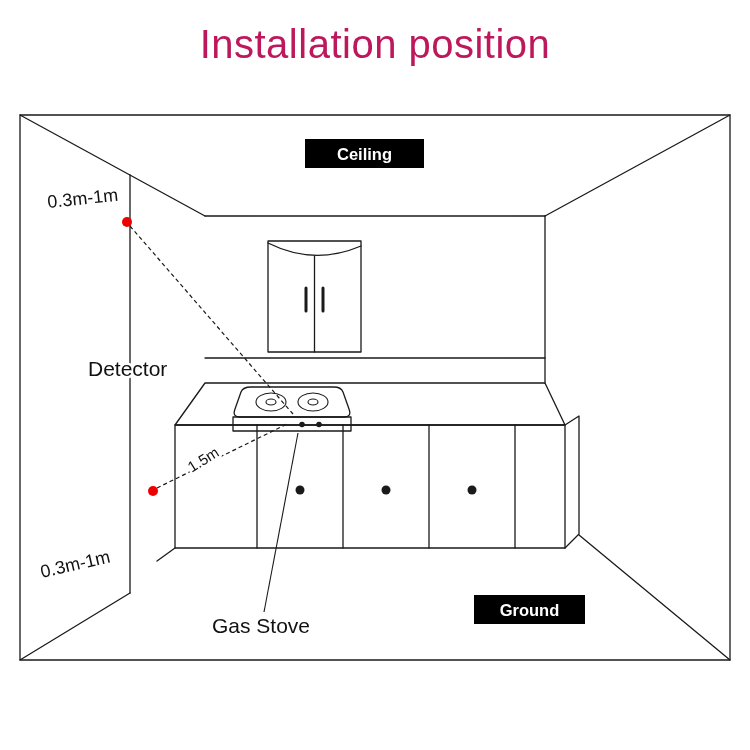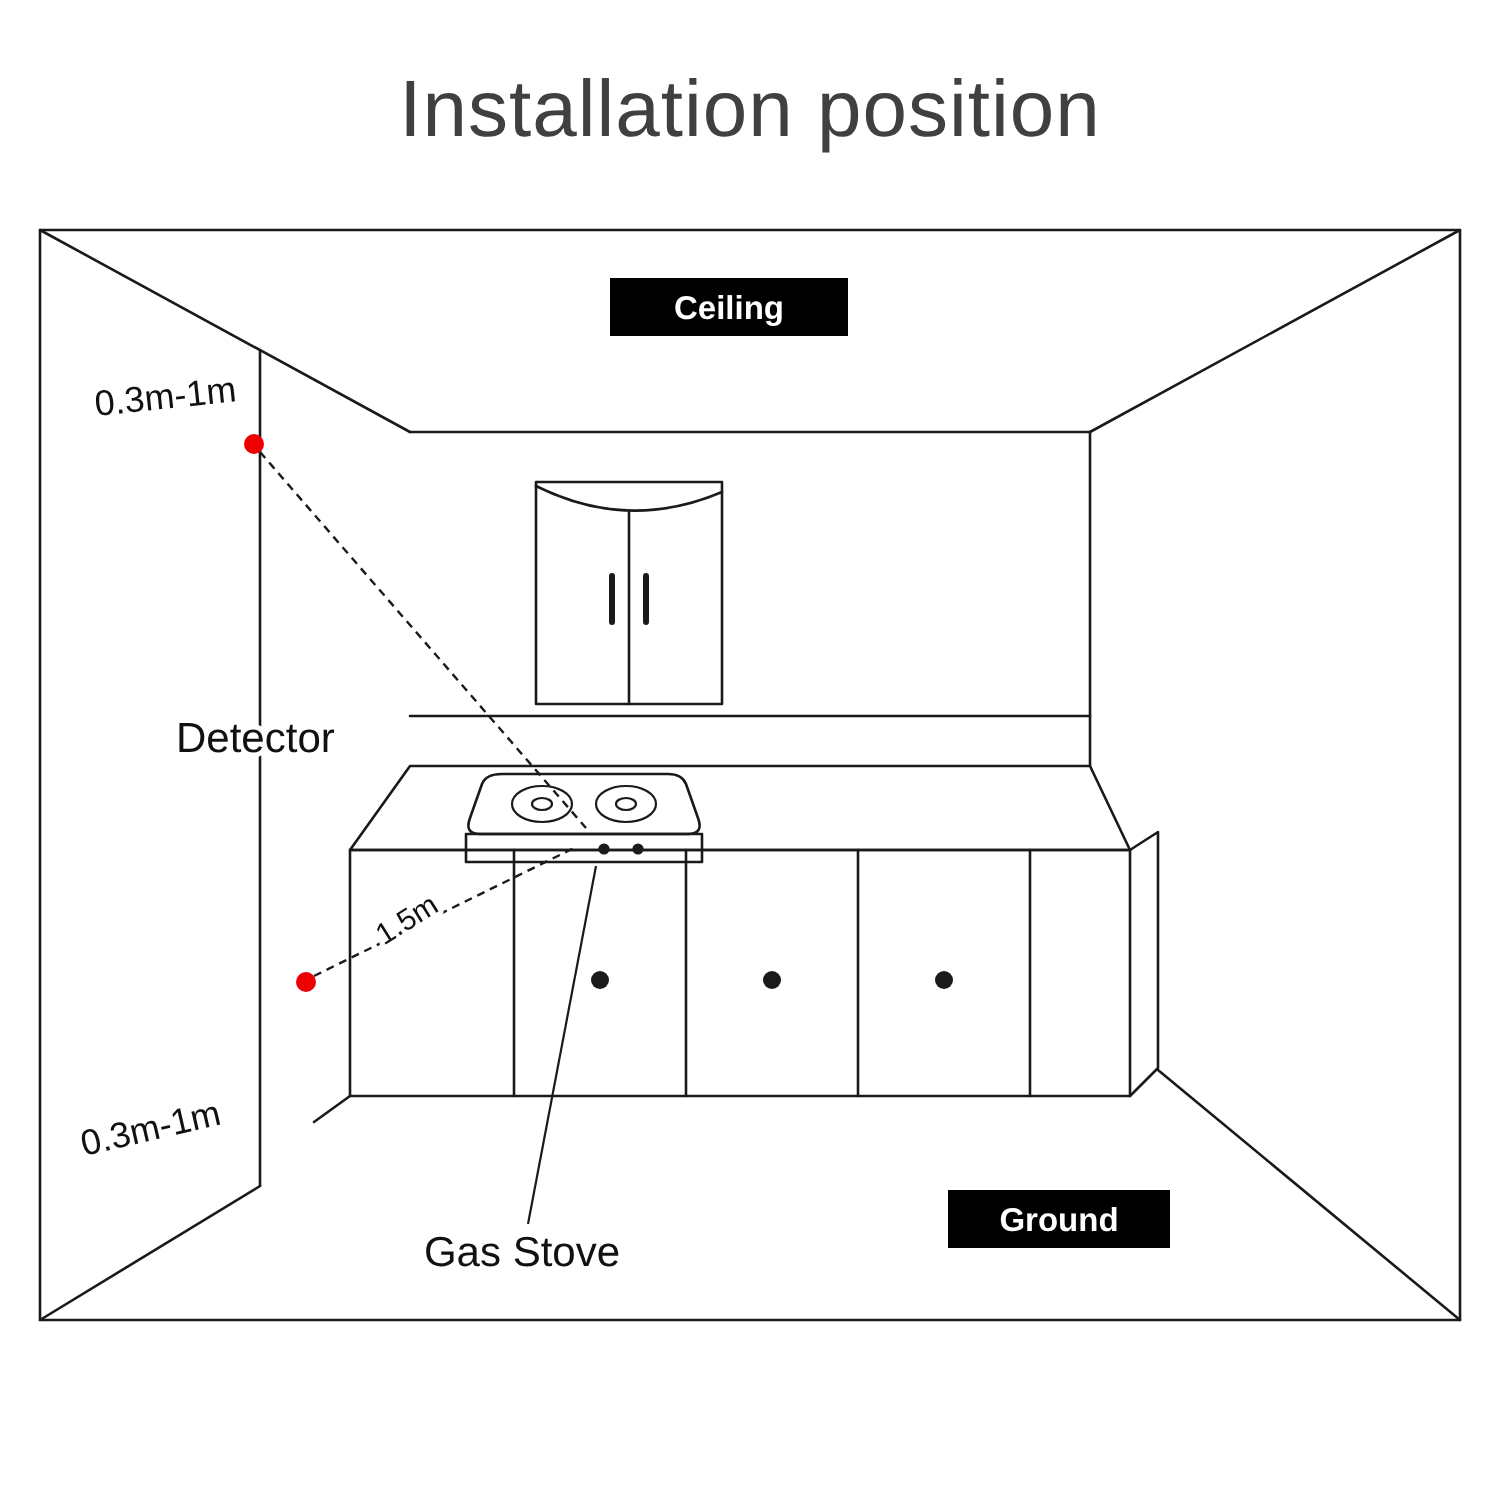--- a/index.html
+++ b/index.html
@@ -2,21 +2,21 @@
 <html><head>
 <meta charset="utf-8">
 <style>
   html,body{margin:0;padding:0;background:#fff;}
   .page{
     position:relative;width:750px;height:750px;background:#ffffff;overflow:hidden;
     font-family:"Liberation Sans",sans-serif;
   }
   .page-title{
     position:absolute;top:22px;left:0;width:750px;text-align:center;
-    font-size:40px;font-weight:400;color:#404040;letter-spacing:0.5px;margin-top:11px;
+    font-size:40px;font-weight:400;color:#be185d;letter-spacing:0.5px;
   }
   svg{position:absolute;left:0;top:0;}
   .ln{stroke:#1a1a1a;stroke-width:1.3;fill:none;stroke-linecap:round;stroke-linejoin:round;}
   .lnthin{stroke:#1a1a1a;stroke-width:1.1;fill:none;}
   .dash{stroke:#1a1a1a;stroke-width:1.2;fill:none;stroke-dasharray:4 3;}
   .fillblk{fill:#1a1a1a;stroke:none;}
   .diag-label{
     font-family:"Liberation Sans",sans-serif;fill:#111;
     paint-order:stroke;stroke:#ffffff;stroke-width:5px;stroke-linejoin:round;
   }

